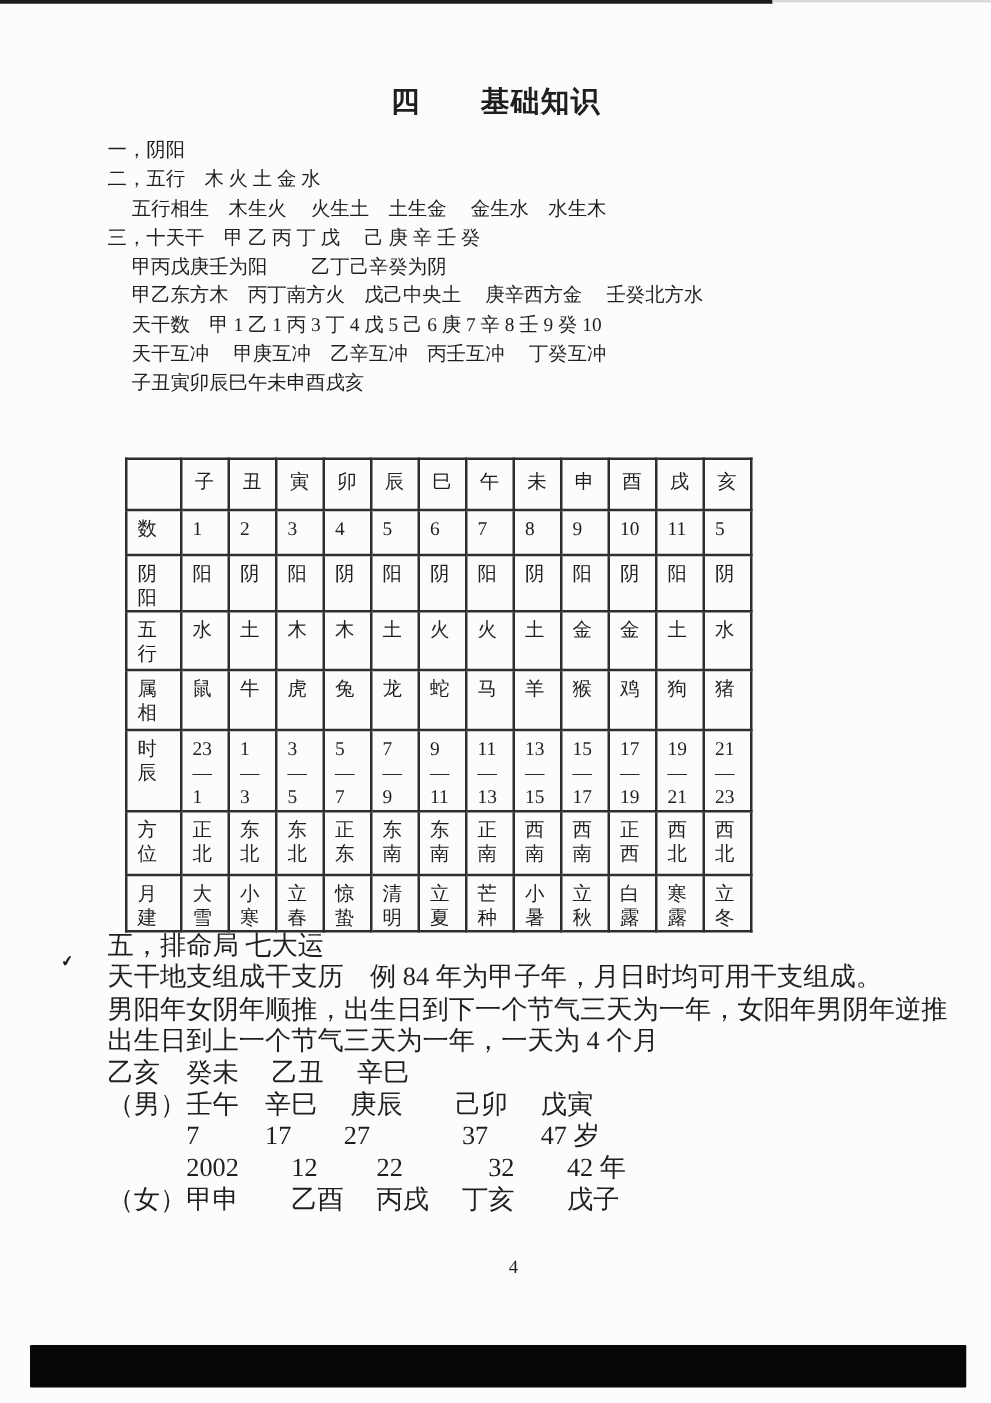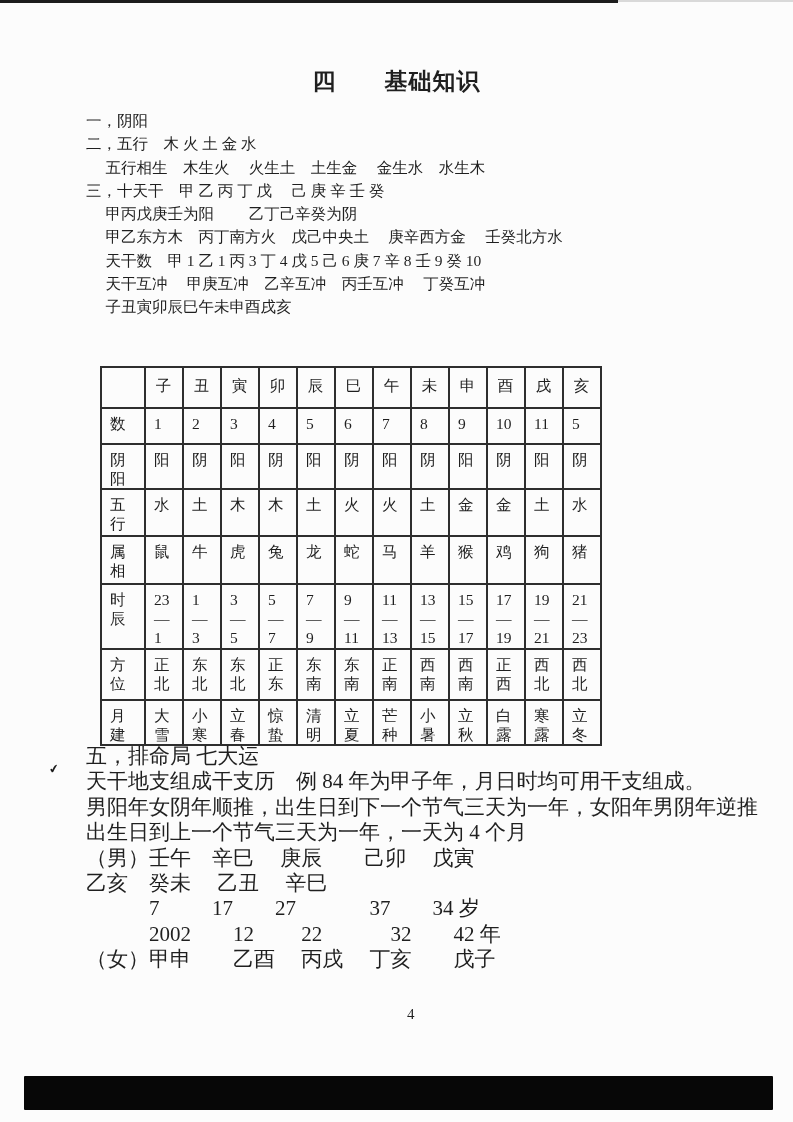--- a/index.html
+++ b/index.html
@@ -283,25 +283,25 @@
       <div class="tline">五，排命局 七大运</div>
 
       <div class="tline">天干地支组成干支历　例 84 年为甲子年，月日时均可用干支组成。</div>
 
 
 
       <div class="tline">男阳年女阴年顺推，出生日到下一个节气三天为一年，女阳年男阴年逆推</div>
 
       <div class="tline">出生日到上一个节气三天为一年，一天为 4 个月</div>
 
+      <div class="tline">乙亥　癸未　 乙丑　 辛巳</div>
+
       <div class="tline">（男）壬午　辛巳　 庚辰　　己卯　 戊寅</div>
 
-      <div class="tline">乙亥　癸未　 乙丑　 辛巳</div>
-
-      <div class="tline">　　　7　　  17　　27　　　  37　　34 岁</div>
+      <div class="tline">　　　7　　  17　　27　　　  37　　47 岁</div>
 
       <div class="tline">　　　2002　　12　　 22　　　 32　　42 年</div>
 
       <div class="tline">（女）甲申　　乙酉　 丙戌　 丁亥　　戊子</div>
     </div>
 
   <div class="page-number">4</div>
 
   <div class="bottom-bar"></div>
 

